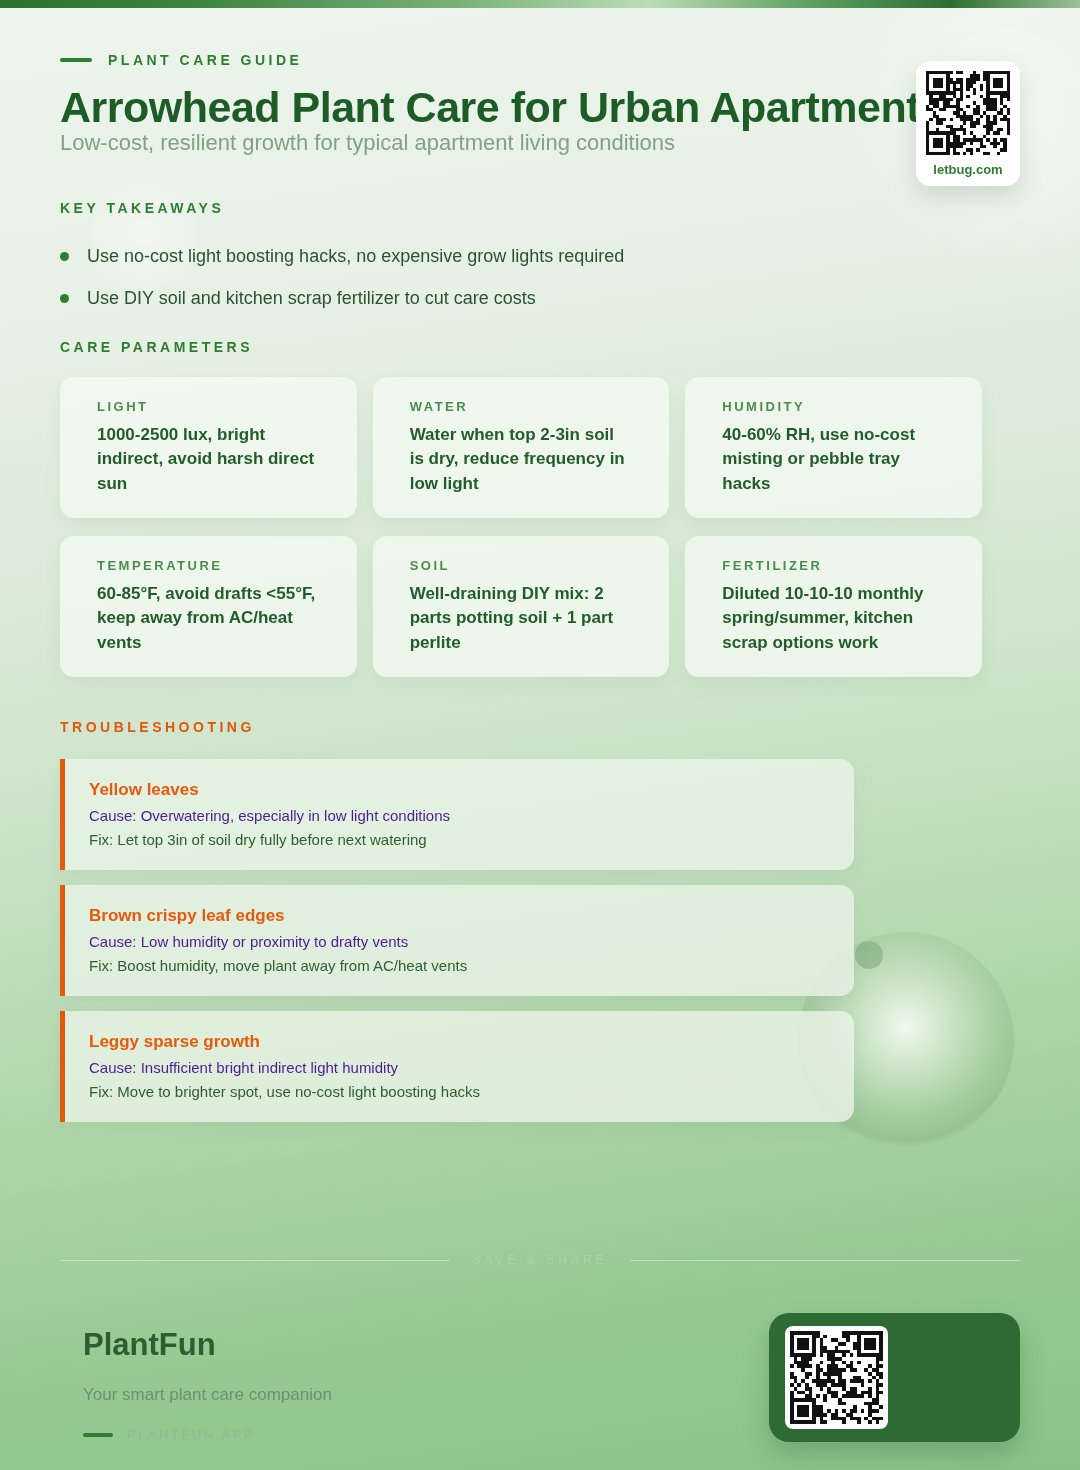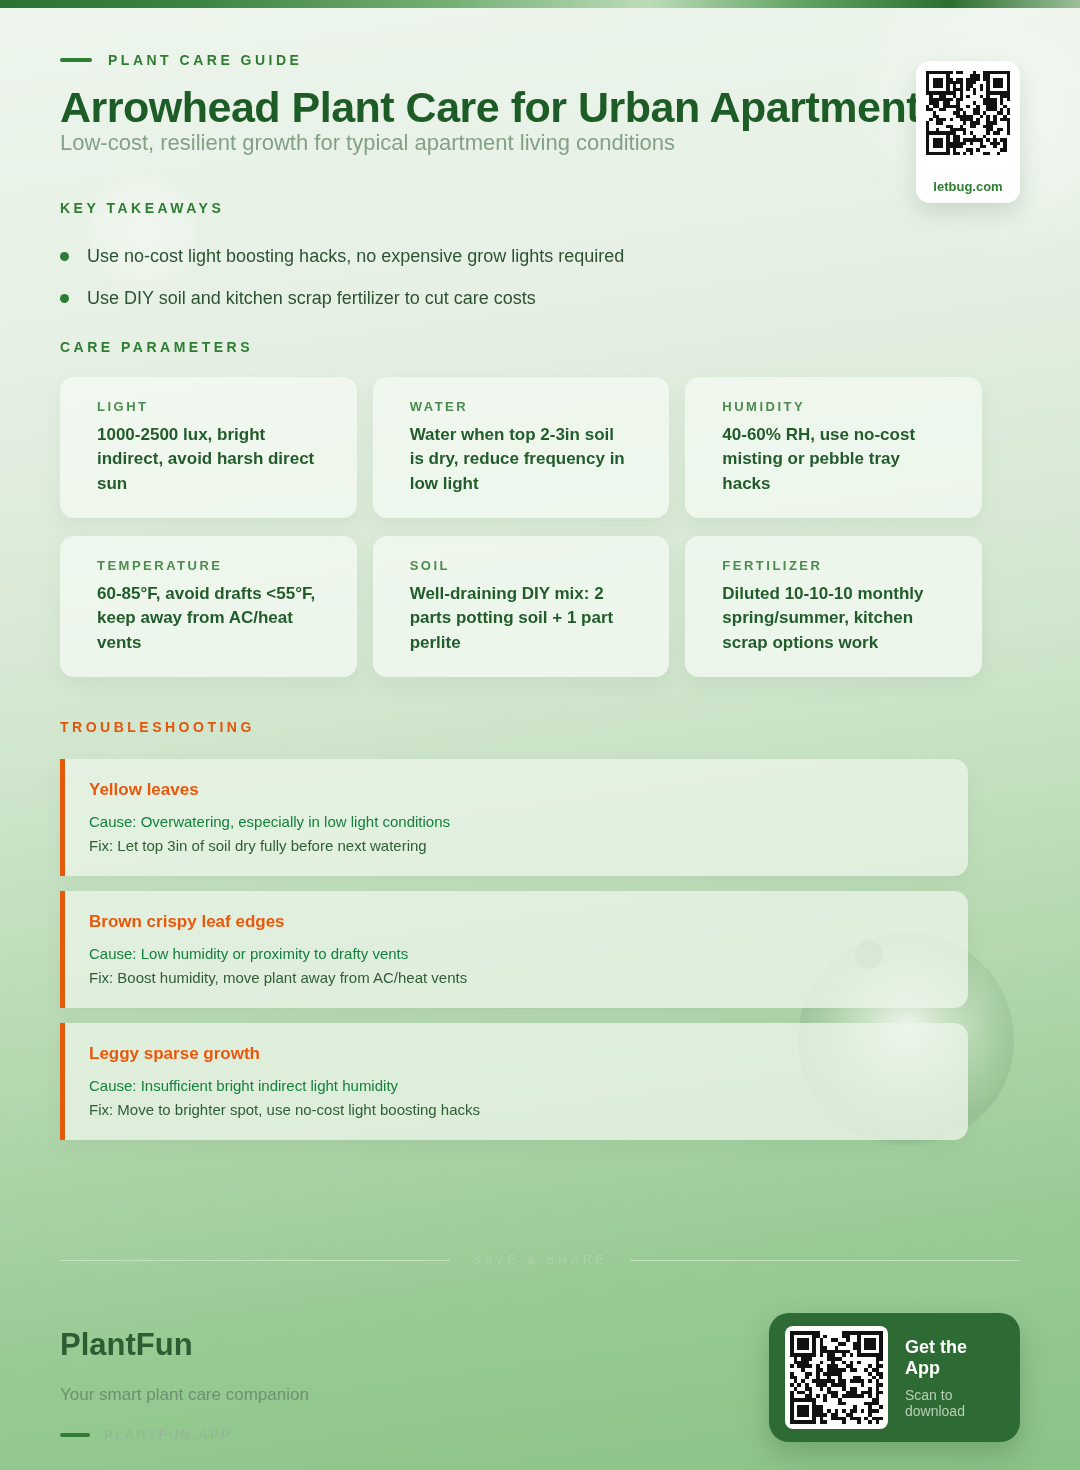--- a/index.html
+++ b/index.html
@@ -52,42 +52,42 @@
   }
   .care-card .label{ font-size:13px; font-weight:bold; letter-spacing:2.5px; color:#4c8b50; }
   .care-card .text{ margin-top:9px; font-size:17px; font-weight:bold; color:#235c2b; line-height:1.43; }
 
   
   .trouble{ margin-top:42px; }
   .trouble-list{ margin-top:24px; }
   .trouble-card{
     position:relative; background:rgba(235,245,232,0.78);
     border-left:5px solid #e35b0a; border-radius:0 14px 14px 0;
-    padding:21px 24px 22px 24px; margin-bottom:15px; width:908px;
+    padding:21px 24px 22px 24px; margin-bottom:15px; width:794px;
     box-shadow:0 8px 18px rgba(70,110,70,0.06);
   }
   .trouble-card .t-title{ font-size:17px; font-weight:bold; color:#e8590c; }
-  .trouble-card .t-cause{ margin-top:13px; font-size:15px; color:#15803d; }
+  .trouble-card .t-cause{ margin-top:7px; font-size:15px; color:#4c1d95; }
   .trouble-card .t-fix{ margin-top:7px; font-size:15px; color:#2f5d33; }
 
   
   .qr-card-top{
     position:absolute; left:916px; top:61px; width:104px; z-index:4;
     background:#ffffff; border-radius:14px; padding:10px 10px 9px 10px;
     box-shadow:0 10px 24px rgba(50,90,50,0.18); text-align:center;
   }
   .qr-card-top .qr-box{ width:84px; height:84px; margin:0 auto; }
-  .qr-card-top .qr-label{ margin-top:24px; font-size:13px; font-weight:bold; color:#2e7d32; }
+  .qr-card-top .qr-label{ margin-top:7px; font-size:13px; font-weight:bold; color:#2e7d32; }
 
   
   .footer{ position:absolute; left:60px; top:1253px; width:960px; z-index:2; }
   .divider{ display:flex; align-items:center; gap:22px; }
   .divider .line{ flex:1; height:1px; background:rgba(255,255,255,0.40); }
   .divider .d-text{ font-size:12px; letter-spacing:4px; color:#aed2ab; white-space:nowrap; }
-  .footer-row{ display:flex; justify-content:space-between; align-items:flex-start; margin-top:46px; }
+  .footer-row{ display:flex; justify-content:space-between; align-items:flex-start; margin-top:46px;margin-left:23px; }
   .brand-name{ font-size:31px; font-weight:bold; color:#2c5e31; margin-top:14px; }
   .brand-tagline{ margin-top:22px; font-size:17px; color:#6e9070; }
   .brand-site{ display:flex; align-items:center; gap:14px; margin-top:22px; }
   .brand-site .dash{ width:30px; height:4px; border-radius:2px; background:#2e7d32; }
   .brand-site .site-text{ font-size:13px; letter-spacing:2.5px; color:#92b693; }
   .app-card{
     width:251px; min-height:128px; background:#2d6a34; border-radius:20px;
     display:flex; align-items:center; gap:17px; padding:13px 16px;
     box-shadow:0 12px 26px rgba(40,80,40,0.25);
   }
@@ -852,19 +852,15 @@
               <rect x="5" y="24" width="1" height="1" fill="#111111"></rect>
               <rect x="6" y="24" width="1" height="1" fill="#111111"></rect>
               <rect x="8" y="24" width="1" height="1" fill="#111111"></rect>
               <rect x="9" y="24" width="1" height="1" fill="#111111"></rect>
               <rect x="14" y="24" width="1" height="1" fill="#111111"></rect>
               <rect x="18" y="24" width="1" height="1" fill="#111111"></rect>
               <rect x="21" y="24" width="1" height="1" fill="#111111"></rect>
               <rect x="23" y="24" width="1" height="1" fill="#111111"></rect>
             </svg></div>
       </div>
-      <div>
-        <div class="app-title">Get the App</div>
-        <div class="app-sub">Scan to download</div>
-      </div>
     </div>
   </div>
 </div>
 
 </body></html>

